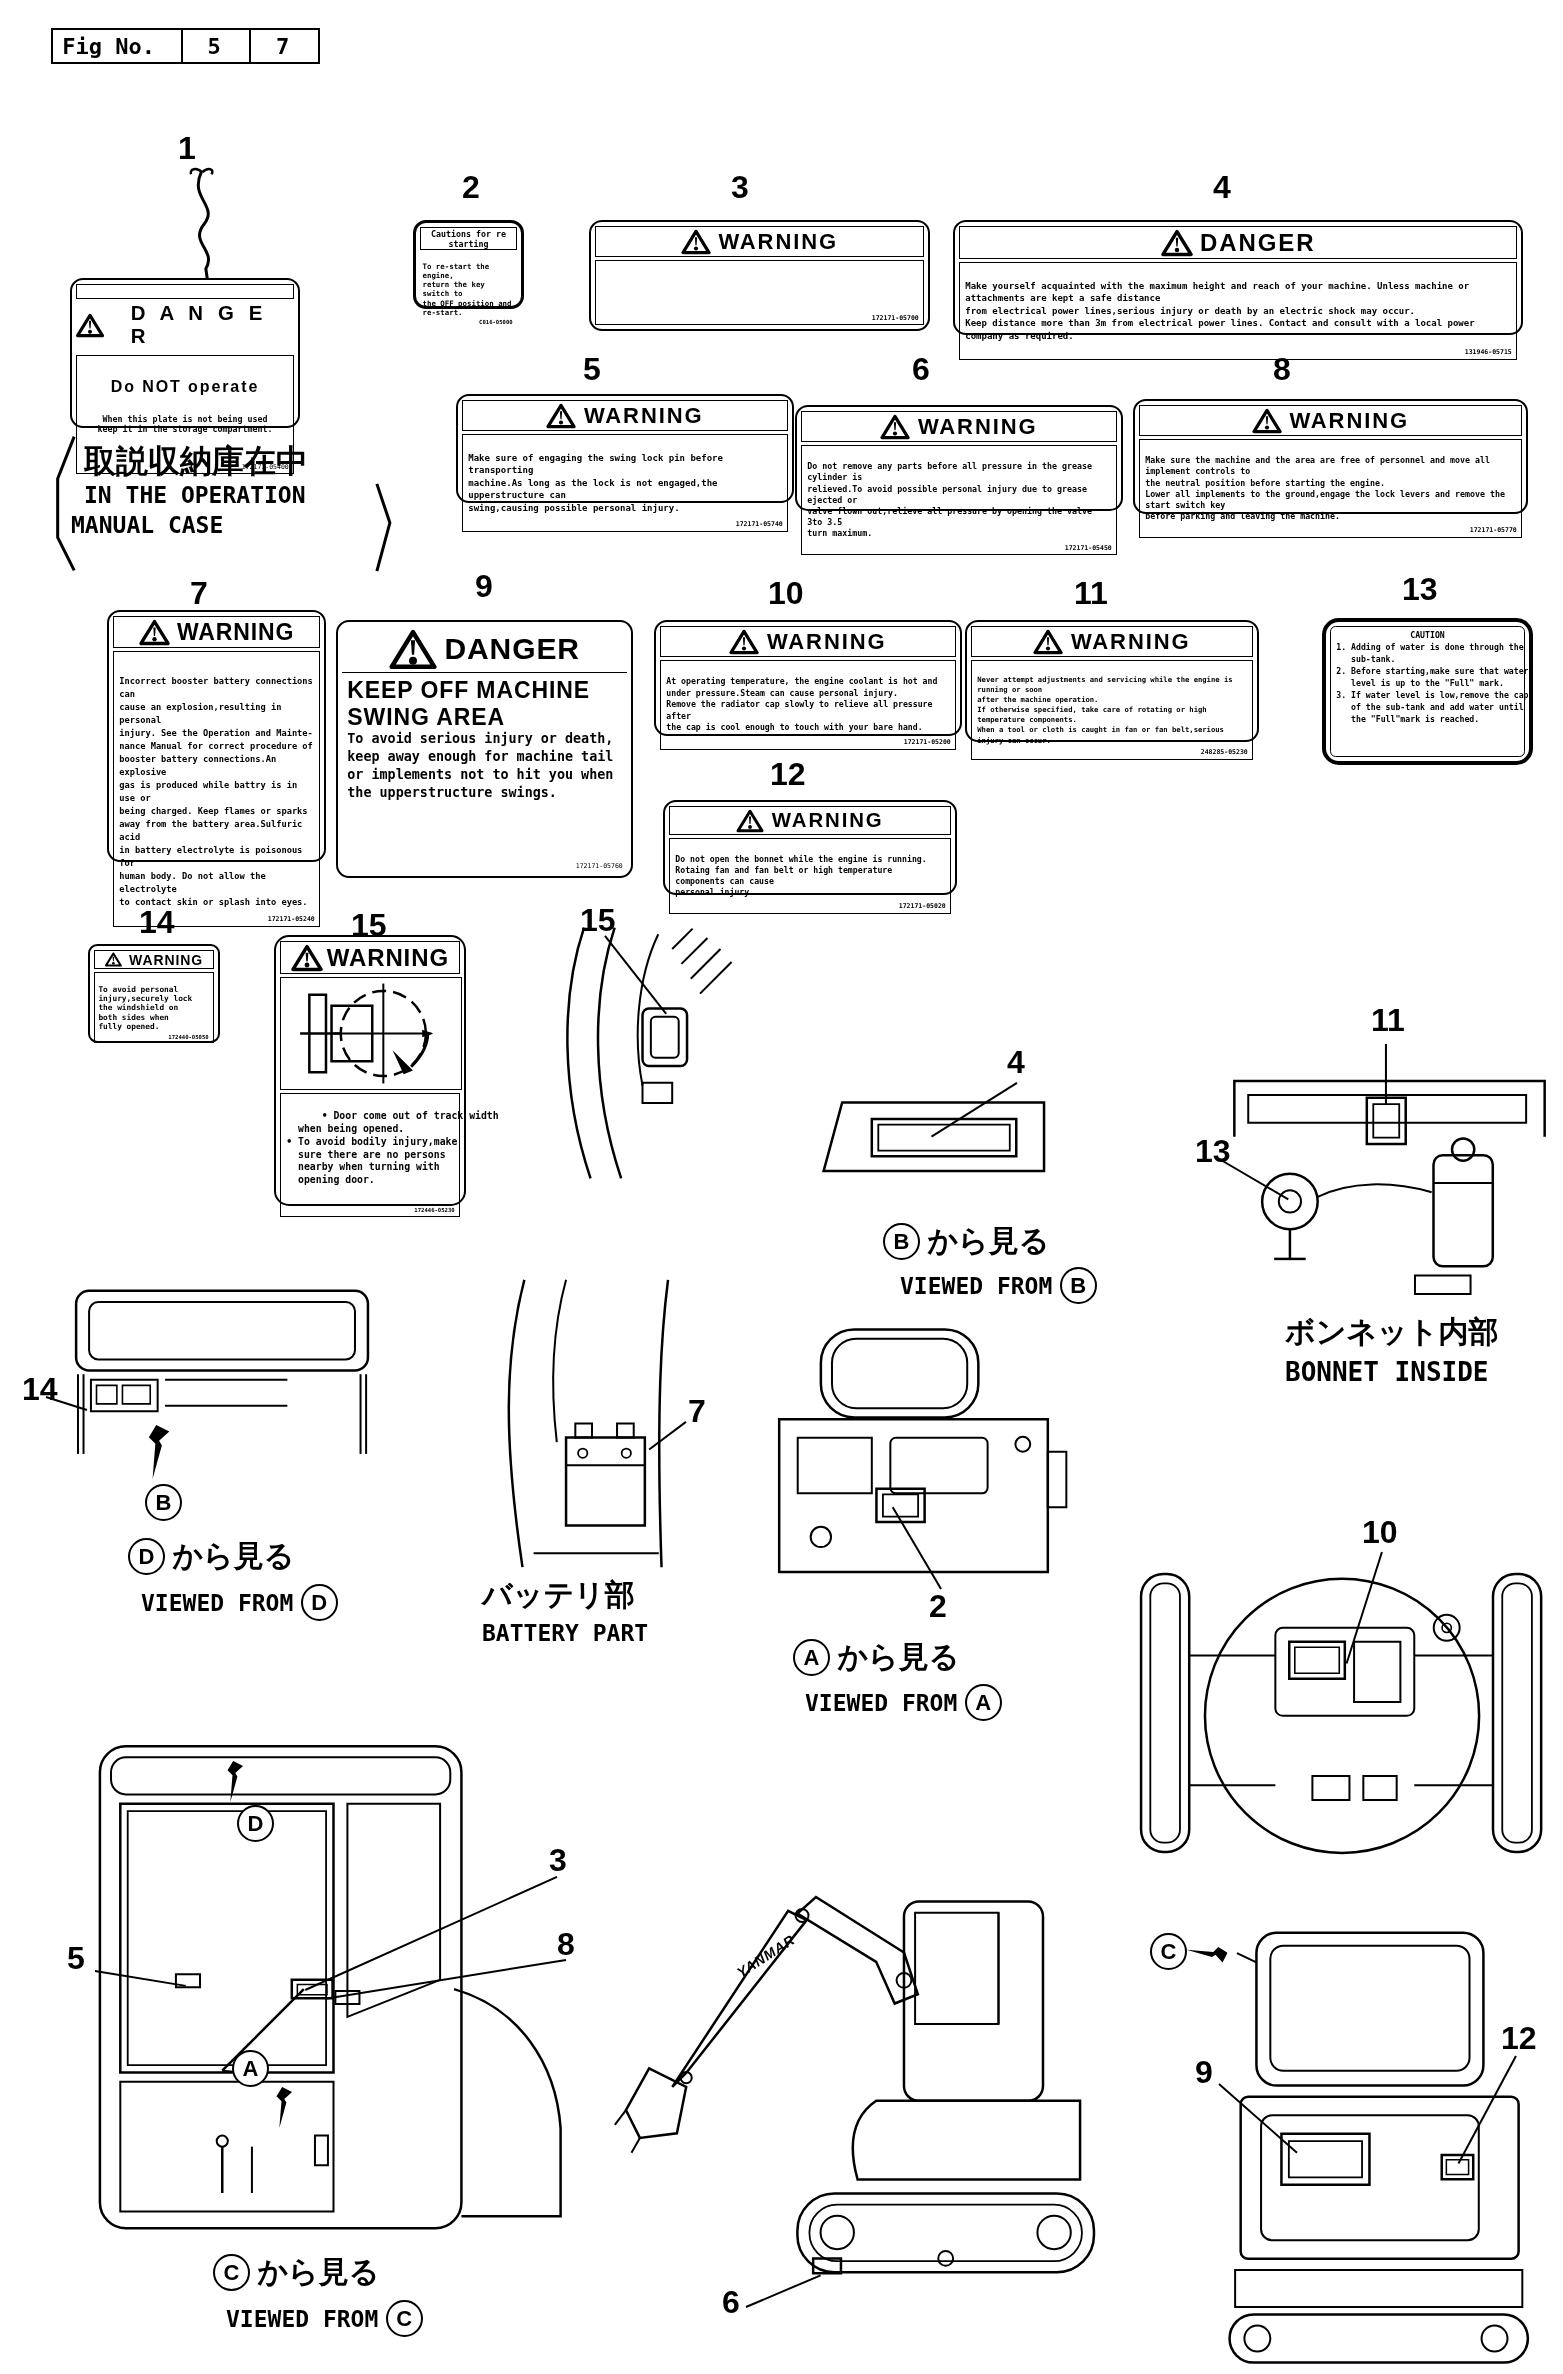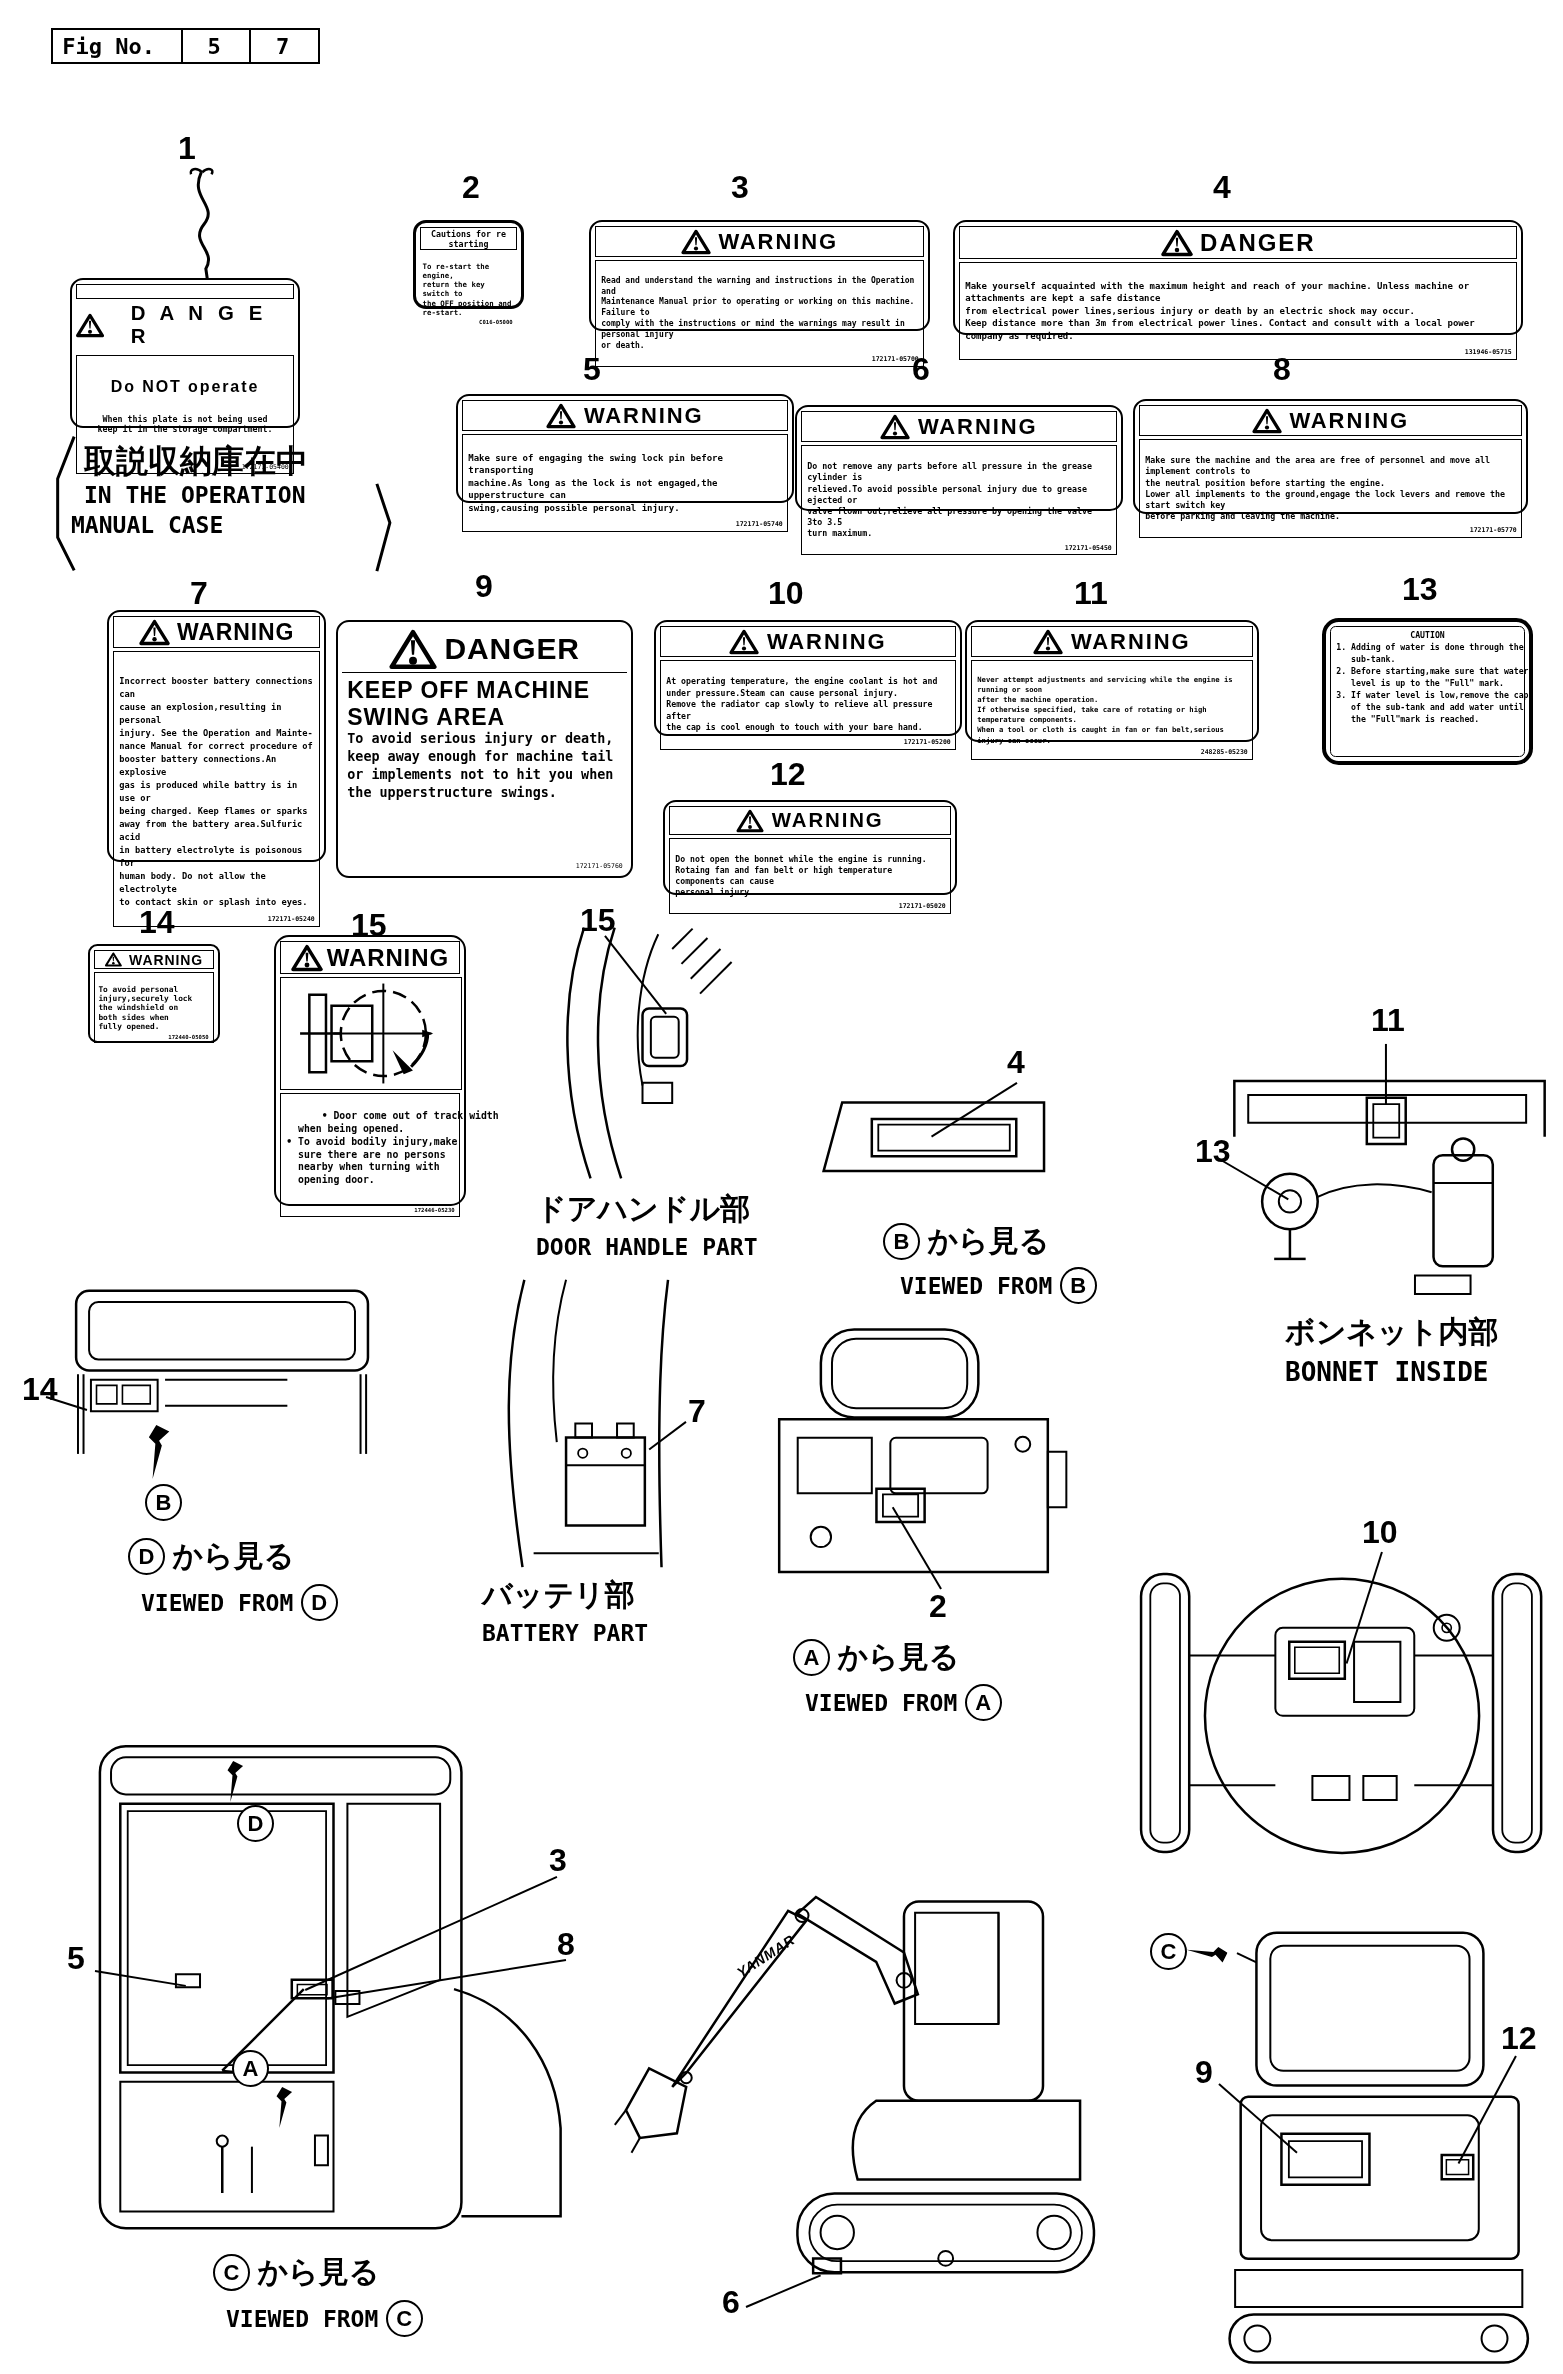--- a/index.html
+++ b/index.html
@@ -116,24 +116,20 @@
   <div class="slabel" style="left:589px;top:220px;width:341px;height:111px">
     <div class="sl-head" style="font-size:22px;letter-spacing:1.9px">
       <svg class="tri" width="30" height="26" viewBox="0 0 36 32">
         <path d="M18 3 L34 29 L2 29 Z" fill="none" stroke="#000" stroke-width="4" stroke-linejoin="round"></path>
         <path d="M16.6 10 L19.4 10 L18.7 20 L17.3 20 Z" fill="#000"></path>
           <circle cx="18" cy="24" r="2.6" fill="#000"></circle>
       </svg>
       <span>WARNING</span>
     </div>
     <div class="sl-body" style="font-size:8px;line-height:1.35;font-weight:bold">
-      <span>Read and understand the warning and instructions in the Operation and
-Maintenance Manual prior to operating or working on this machine. Failure to
-comply with the instructions or mind the warnings may result in personal injury
-or death.</span>
       <div class="sl-part">172171-05700</div>
     </div>
   </div>
 
   <div class="slabel" style="left:953px;top:220px;width:570px;height:115px">
     <div class="sl-head" style="font-size:24px;letter-spacing:1.9px">
       <svg class="tri" width="32" height="28" viewBox="0 0 36 32">
         <path d="M18 3 L34 29 L2 29 Z" fill="none" stroke="#000" stroke-width="4" stroke-linejoin="round"></path>
         <path d="M16.6 10 L19.4 10 L18.7 20 L17.3 20 Z" fill="#000"></path>
           <circle cx="18" cy="24" r="2.6" fill="#000"></circle>
@@ -397,24 +393,20 @@
     <path d="M88 5 C63 80 63 180 95 275" fill="none" stroke="#000" stroke-width="2.5"></path>
     <path d="M135 12 C112 60 108 125 118 175" fill="none" stroke="#000" stroke-width="2"></path>
     <line x1="150" y1="28" x2="172" y2="6" stroke="#000" stroke-width="2"></line>
     <line x1="160" y1="44" x2="188" y2="16" stroke="#000" stroke-width="2"></line>
     <line x1="170" y1="60" x2="202" y2="28" stroke="#000" stroke-width="2"></line>
     <line x1="180" y1="76" x2="214" y2="42" stroke="#000" stroke-width="2"></line>
     <rect x="118" y="92" width="48" height="62" rx="7" fill="none" stroke="#000" stroke-width="2.5"></rect>
     <rect x="127" y="101" width="30" height="44" rx="5" fill="none" stroke="#000" stroke-width="2"></rect>
     <rect x="118" y="172" width="32" height="22" fill="none" stroke="#000" stroke-width="2"></rect>
   </svg>
-  <div class="viewrow" style="left:536px;top:1189px;flex-direction:column;align-items:flex-start;gap:3.7px">
-    <span class="cap-jp">ドアハンドル部</span>
-    <span class="cap-en">DOOR HANDLE PART</span>
-  </div>
 
   <svg class="abs draw" style="left:807px;top:1095px" width="250" height="88" viewBox="0 0 270 95">
     <polygon points="18,82 38,8 256,8 256,82" fill="none" stroke="#000" stroke-width="2.5"></polygon>
     <rect x="70" y="26" width="156" height="40" fill="none" stroke="#000" stroke-width="2.5"></rect>
     <rect x="77" y="32" width="142" height="28" fill="none" stroke="#000" stroke-width="1.8"></rect>
   </svg>
   <div class="viewrow" style="left:883px;top:1221px">
     <span class="cletter cl-lg">B</span>
     <span class="cap-jp">から見る</span>
   </div>

